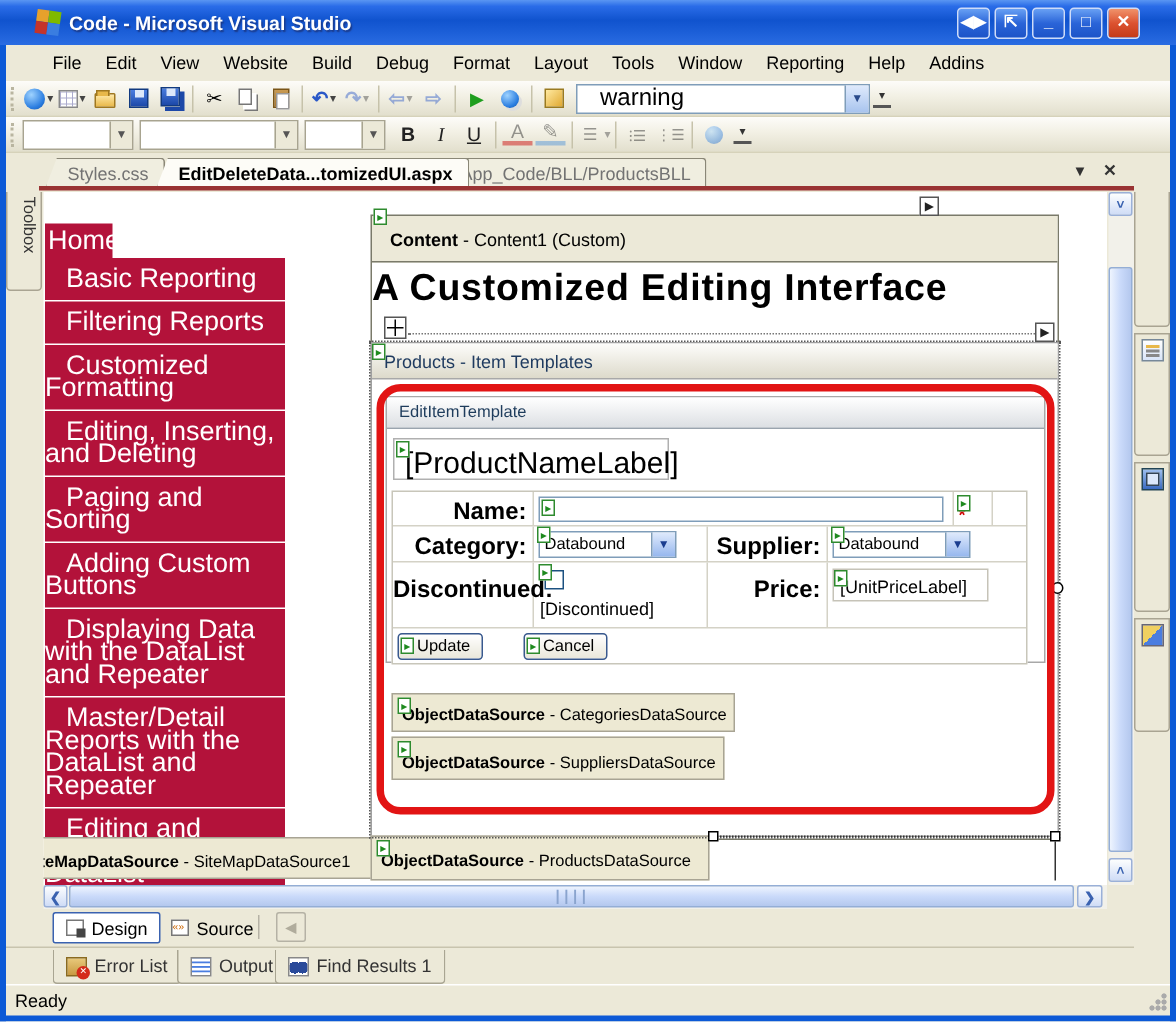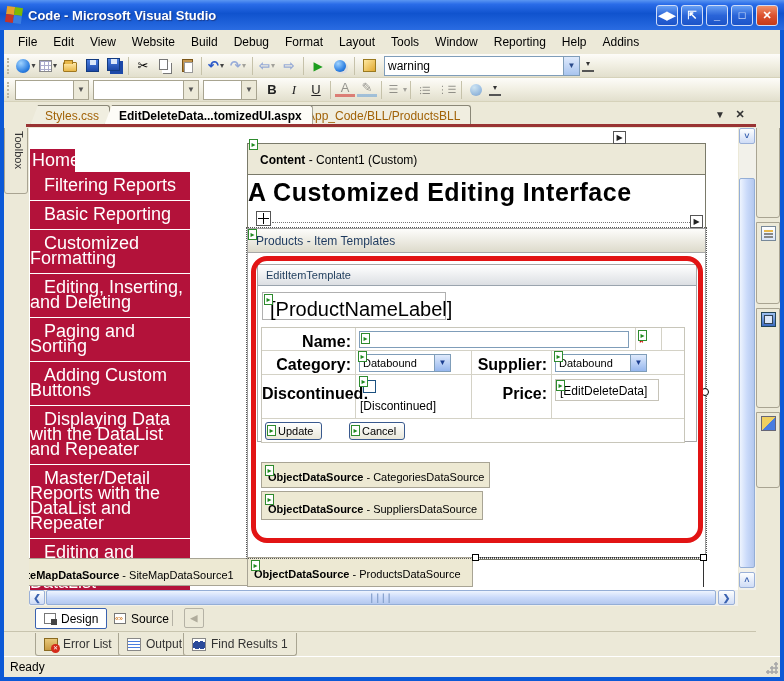--- a/index.html
+++ b/index.html
@@ -3,32 +3,32 @@
 <meta charset="utf-8">
 <style>
   * { margin:0; padding:0; box-sizing:border-box; }
   html,body { width:784px; height:681px; }
   body { font-family:"Liberation Sans", sans-serif; position:relative; background:#ece9d8; overflow:hidden; }
 
   
   #frame { position:absolute; inset:0; border:4px solid #0c59d6; border-top:none; pointer-events:none; z-index:900; }
   #titlebar { position:absolute; left:0; top:0; width:784px; height:30px;
     background:linear-gradient(180deg,#5a96f2 0%,#2a6ce8 14%,#1053ce 45%,#1c5fd8 72%,#2a6ce2 100%);
-    display:flex; align-items:center; padding:0 6px; z-index:910; }
+    display:flex; align-items:center; padding:0 24px; z-index:910; }
   #vs-logo { width:16px; height:16px; margin-right:6px; display:grid; grid-template-columns:8px 8px; grid-template-rows:8px 8px; transform:rotate(8deg); }
   #vs-logo div:nth-child(1){background:#e7a12c;} #vs-logo div:nth-child(2){background:#7fba00;}
   #vs-logo div:nth-child(3){background:#c4342b;} #vs-logo div:nth-child(4){background:#3a7de0;}
   .title-text { color:#fff; font-weight:bold; font-size:13px; text-shadow:1px 1px 1px #1a3a8a; flex:1; }
   .winbtn { width:22px; height:21px; margin-left:3px; border:1px solid #cfdcf8; border-radius:3px;
     background:linear-gradient(180deg,#68a0f4,#2a64d8 50%,#1c54c8); color:#fff; font-size:11px; line-height:19px;
     text-align:center; font-weight:bold; }
   .winbtn.close { background:linear-gradient(180deg,#f0926a,#dc5230 50%,#c43a18); }
 
   
-  #menubar { position:absolute; left:4px; top:30px; width:776px; height:24px; background:#ece9d8; display:flex; align-items:center; padding-left:6px; z-index:500;}
+  #menubar { position:absolute; left:4px; top:30px; width:776px; height:24px; background:#ece9d8; display:flex; align-items:center; padding-left:23px; z-index:500;}
   .menu-item { font-size:12px; color:#000; padding:3px 8px; }
 
   
   .toolbar { position:absolute; left:4px; width:776px; background:linear-gradient(180deg,#fdfcf9,#f2f0e4 45%,#e2dfcd); border-bottom:1px solid #d6d2ba; display:flex; align-items:center; z-index:500;}
   #toolbar1 { top:54px; height:24px; }
   #toolbar2 { top:78px; height:24px; }
   .grip { width:5px; height:16px; margin:0 3px; border-left:2px dotted #b9b5a0; }
   .tbtn { width:22px; height:20px; display:flex; align-items:center; justify-content:center; position:relative; }
   .tbtn.dis { opacity:.45; }
   .sep { width:1px; height:18px; background:#c6c2aa; margin:0 3px; }
@@ -40,31 +40,31 @@
   .ico-floppy { width:13px; height:13px; background:linear-gradient(180deg,#4a7de0,#1c48a8); border:1px solid #123a80; position:relative; }
   .ico-floppy::before { content:""; position:absolute; left:3px; top:0; width:6px; height:5px; background:#dce8fa; }
   .ico-floppy2 { box-shadow:3px 3px 0 #1c48a8; margin:-2px 0 0 -2px; }
   .ico-copy { width:9px; height:11px; background:#fff; border:1px solid #777; box-shadow:3px 3px 0 #fff,4px 4px 0 #777; margin:-3px 4px 0 0;}
   .ico-paste { width:11px; height:13px; background:linear-gradient(180deg,#c89a52,#a87832); border:1px solid #7a5518; position:relative;}
   .ico-paste::before { content:""; position:absolute; left:1px; top:2px; width:7px; height:9px; background:#fff; border:1px solid #999;}
   .ico-char { font-size:13px; line-height:14px; color:#2a58c8; font-weight:bold; }
   .ico-play { color:#1e9e1e; font-size:12px; }
   .ico-find { width:13px; height:13px; background:linear-gradient(135deg,#ffe9a0,#e0a830); border:1px solid #9a7a20; }
   .combo { height:20px; background:#fff; border:1px solid #7f9db9; display:flex; align-items:center; position:relative; }
-  .combo input { border:none; outline:none; font-size:12px; padding:0 3px; width:calc(100% - 17px); font-family:"Liberation Sans",sans-serif; background:transparent;}
+  .combo input { border:none; outline:none; font-size:16px; padding:0 15px; width:calc(100% - 17px); font-family:"Liberation Sans",sans-serif; background:transparent;}
   .combo .btn { position:absolute; right:0; top:0; width:16px; height:100%; background:linear-gradient(180deg,#dfeafc,#a8c4ee); border-left:1px solid #7f9db9; color:#2a4a8a; font-size:8px; text-align:center; line-height:18px;}
   .fmt-combo { height:20px; background:#fff; border:1px solid #a8a490; margin-right:4px; position:relative;}
   .fmt-combo .btn { position:absolute; right:0; top:0; width:15px; height:100%; background:#ece9d8; border-left:1px solid #a8a490; color:#555; font-size:8px; text-align:center; line-height:18px;}
   .fmt-char { font-size:13px; width:20px; text-align:center; color:#222; }
   .overflow-chevron { font-size:8px; color:#333; width:12px; border-bottom:2px solid #555; line-height:9px; text-align:center; margin-left:2px; height:13px;}
 
   
   #tabwell { position:absolute; left:4px; top:102px; width:776px; height:26px; background:#ece9d8; z-index:500; }
   #tab-red-line { position:absolute; left:26px; top:124px; width:730px; height:3px; background:#993333; z-index:501;}
-  .doc-tab { position:absolute; top:3px; height:21px; font-size:12px; padding:3px 10px 0 14px; border:1px solid #8a8777; border-bottom:none; border-radius:3px 3px 0 0; background:#f0eee0; color:#a16207; clip-path:polygon(8px 0,100% 0,100% 100%,0 100%); }
+  .doc-tab { position:absolute; top:3px; height:21px; font-size:12px; padding:3px 10px 0 14px; border:1px solid #8a8777; border-bottom:none; border-radius:3px 3px 0 0; background:#f0eee0; color:#737373; clip-path:polygon(8px 0,100% 0,100% 100%,0 100%); }
   .doc-tab.active { background:#fdfcf7; font-weight:bold; color:#000; z-index:2; }
   #tab-dd { left:708px; } #tab-close { left:728px; }
   .well-btn { position:absolute; top:5px; width:16px; height:15px; font-size:10px; color:#333; text-align:center; line-height:15px; }
 
   
   .side-tab { position:absolute; border:1px solid #a9a492; background:#ece9d8; border-radius:0 0 3px 3px; }
   .vlabel { position:absolute; font-size:11px; color:#333; white-space:nowrap; transform:rotate(90deg); transform-origin:left top; }
   .side-ico { position:absolute; width:15px; height:15px; }
   .si-solution { background:linear-gradient(135deg,#f8f4e0 40%,#caa ); border:1px solid #8a7; }
   .si-solution::after{ content:""; position:absolute; right:-2px; bottom:-2px; width:8px; height:8px; border-radius:50%; border:2px solid #2a58b0; background:#cfe0f8;}
@@ -333,22 +333,22 @@
   </div>
   <div class="side-tab" style="left:756px; top:412px; width:24px; height:76px;">
     <div class="side-ico si-class" style="left:4px; top:3px;"></div>
 
   </div>
 
   <div id="design-surface">
 
     <div id="nav-home" class="nav-red">Home</div>
     <div id="nav-list">
+      <div class="nav-item nav-red">Basic Reporting</div>
       <div class="nav-item nav-red">Filtering Reports</div>
-      <div class="nav-item nav-red">Basic Reporting</div>
       <div class="nav-item nav-red">Customized Formatting</div>
       <div class="nav-item nav-red">Editing, Inserting, and Deleting</div>
       <div class="nav-item nav-red">Paging and Sorting</div>
       <div class="nav-item nav-red">Adding Custom Buttons</div>
       <div class="nav-item nav-red">Displaying Data with the DataList and Repeater</div>
       <div class="nav-item nav-red">Master/Detail Reports with the DataList and Repeater</div>
       <div class="nav-item nav-red">Editing and Deleting with the DataList</div>
     </div>
 
     <div class="ods-box" style="left:-20px; top:430px; width:258px; height:28px;">
@@ -423,21 +423,21 @@
         <div class="fcell c1 flabel" style="padding-top:10px;">Discontinued:</div>
         <div class="fcell c2">
           <div class="glyph" style="left:3px; top:1px;"></div>
           <div class="checkbox"></div>
           <div class="small-text" style="position:absolute; left:4px; top:24px;">[Discontinued]</div>
         </div>
         <div class="fcell c3 flabel" style="padding-top:10px;">Price:</div>
         <div class="fcell c4">
           <div id="unitprice-box">
             <div class="glyph" style="left:0; top:0;"></div>
-            <div class="small-text" style="position:absolute; left:4px; top:4px;">[EditDeleteData]</div>
+            <div class="small-text" style="position:absolute; left:4px; top:4px;">[UnitPriceLabel]</div>
           </div>
         </div>
       </div>
       <div class="frow" style="height:23px;">
         <div class="fcell" style="flex:1; padding-left:3px;">
           <div class="xp-btn">
             <div class="glyph" style="left:1px; top:2px;"></div>
             <span>Update</span>
           </div>
           <div class="xp-btn" style="margin-left:22px;">

